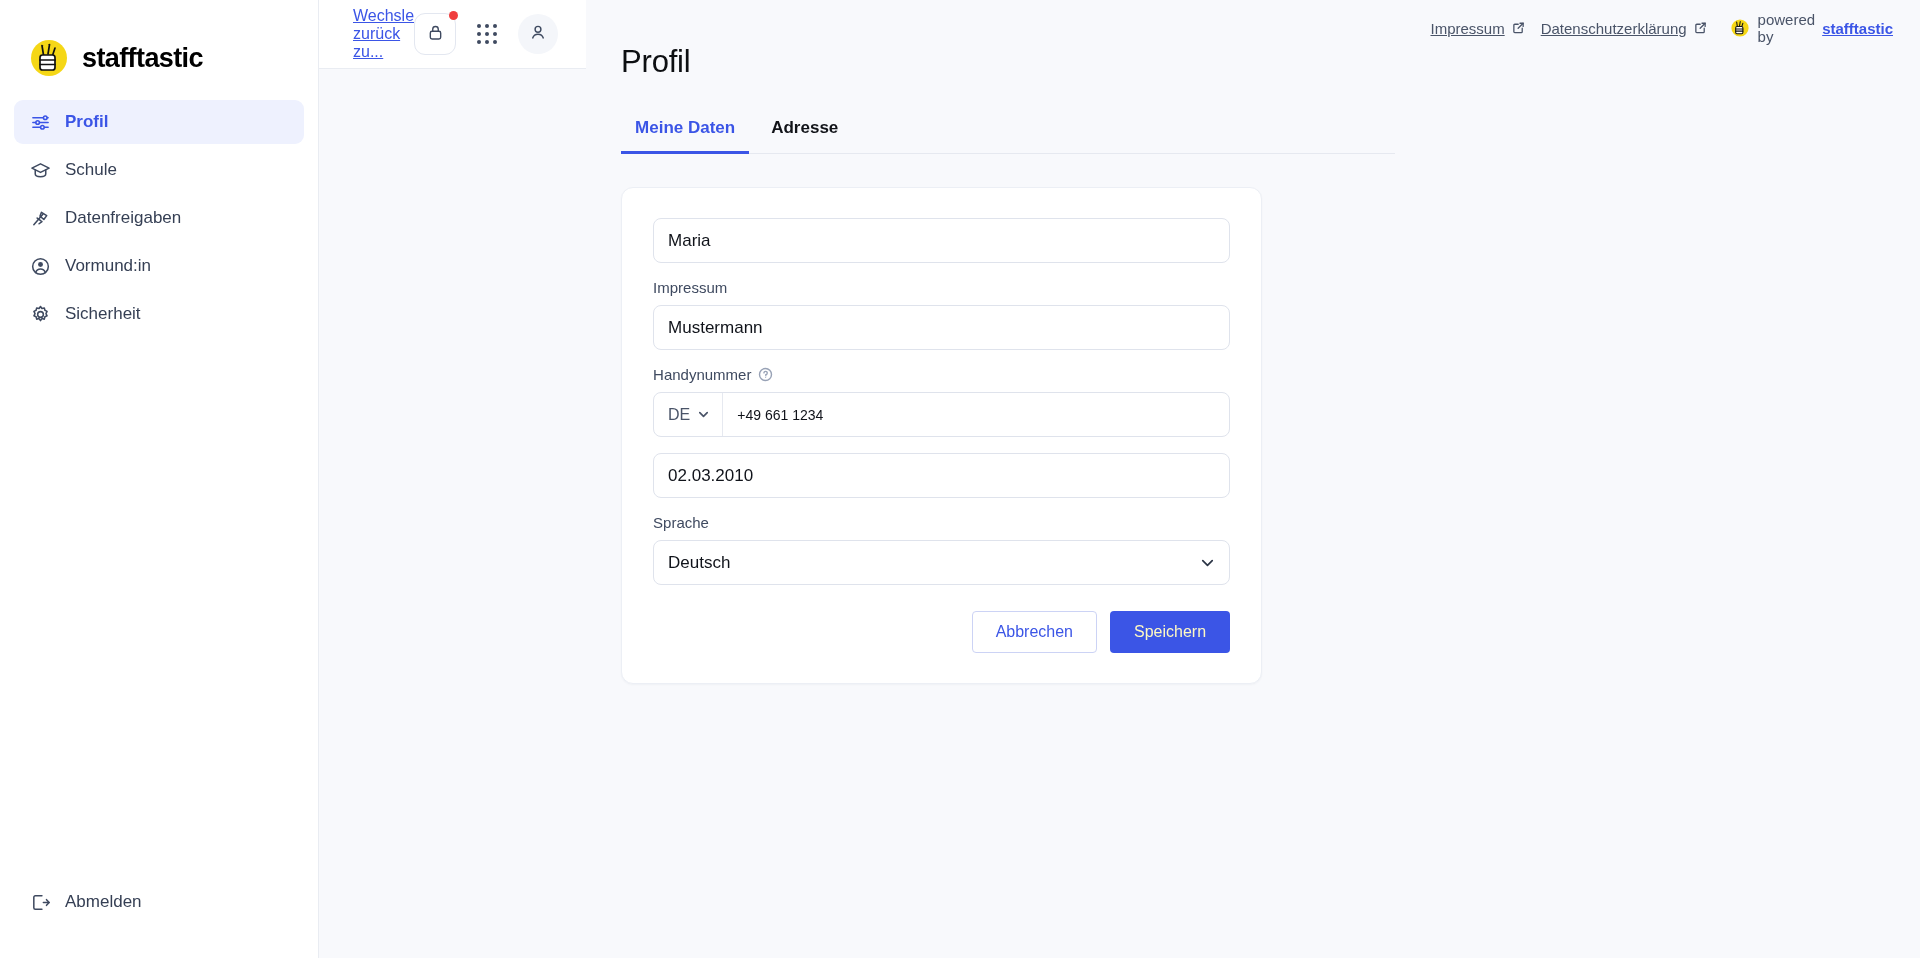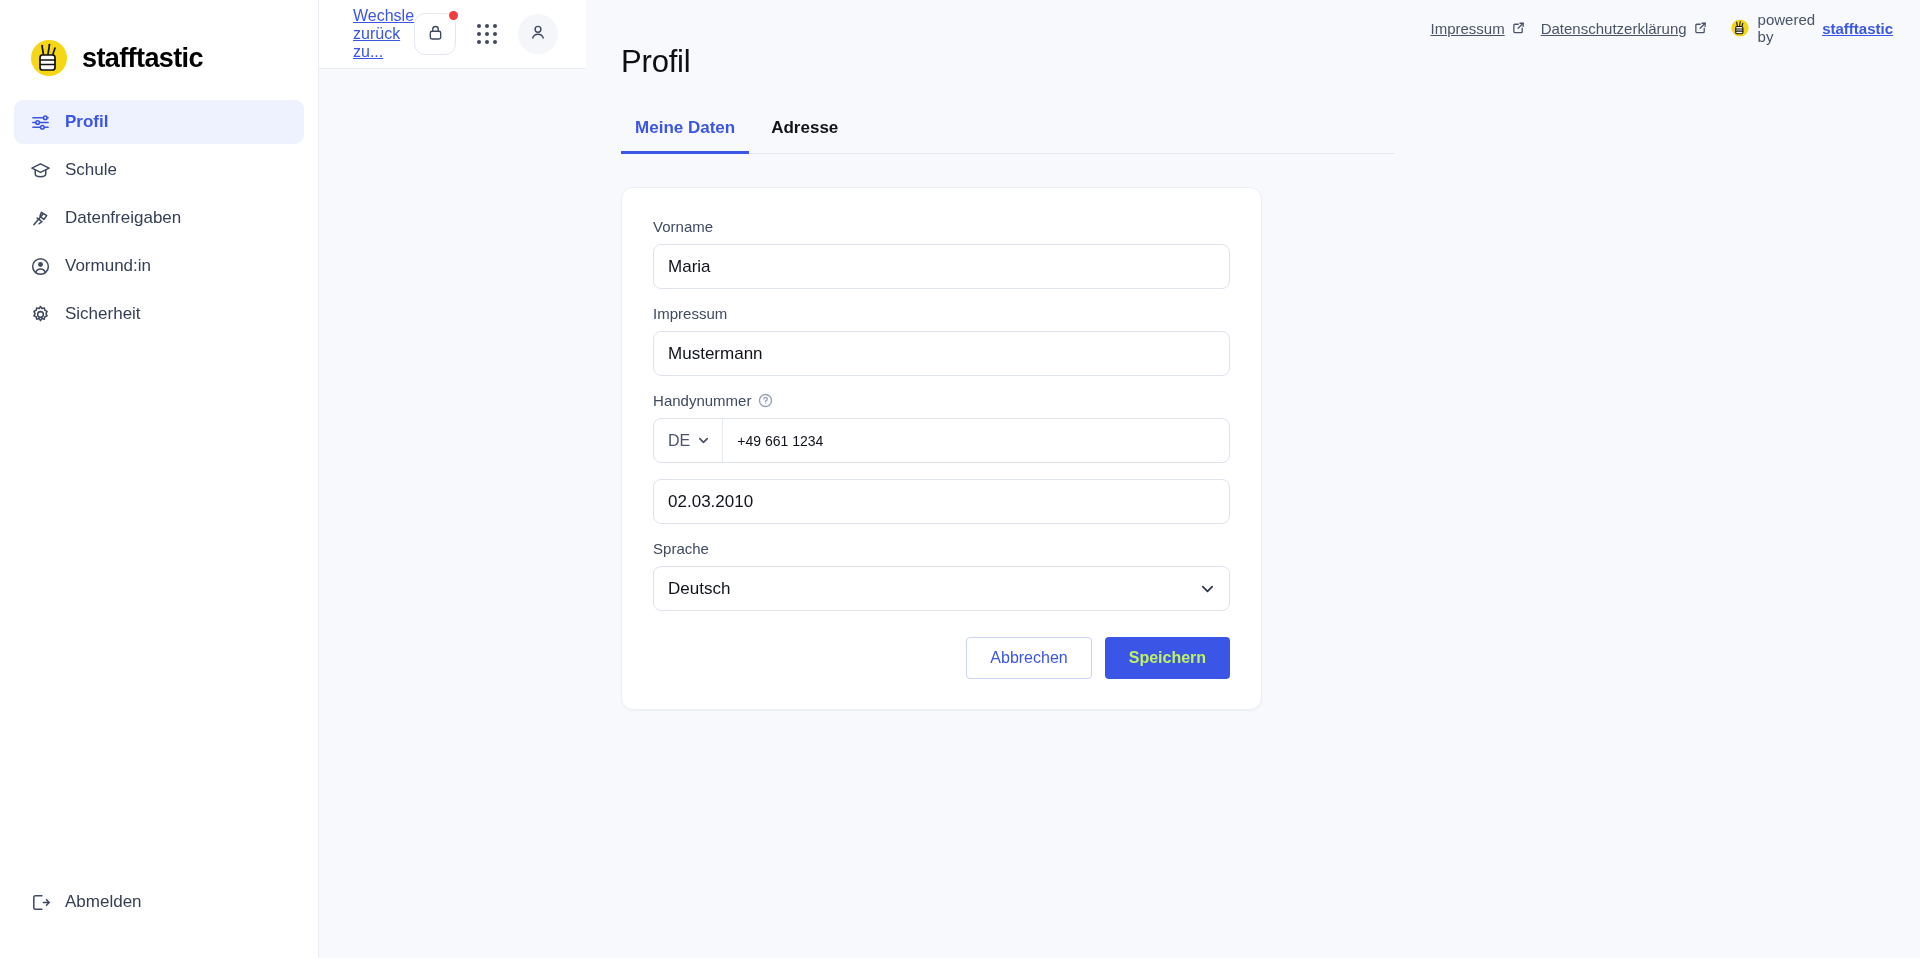--- a/index.html
+++ b/index.html
@@ -150,21 +150,21 @@
   .chev-lg svg { stroke: #2b3445; fill: none; stroke-width: 1.8;
     stroke-linecap: round; stroke-linejoin: round; }
 
   .actions { display: flex; justify-content: flex-end; gap: 13px; margin-top: 26px; }
   .btn {
     height: 42px; border-radius: 4px; font-size: 16px;
     display: flex; align-items: center; justify-content: center;
     padding: 0 23px; cursor: pointer; border: 1px solid transparent;
   }
   .btn-secondary { background: #ffffff; border-color: #ccd3f5; color: #3b55e6; }
-  .btn-primary { background: #3b55e6; color: #bef264; font-weight: bold; }
+  .btn-primary { background: #3b55e6; color: #fef9c3; }
 
   
   .footer {
     height: 56px; flex: 0 0 56px;
     display: flex; align-items: center; justify-content: flex-start;
     gap: 16px; padding-right: 27px;
     font-size: 15px; color: #4a5468;
   }
   .flink { display: inline-flex; align-items: center; gap: 7px;
     color: #4a5468; text-decoration: underline; cursor: pointer; }
@@ -311,21 +311,20 @@
     <h1 class="page-title">Profil</h1>
 
     <div class="tabs">
       <div class="tab active">Meine Daten</div>
       <div class="tab">Adresse</div>
     </div>
 
     <div class="card">
 
       <div class="field">
-        <div class="flabel">Vorname</div>
         <div class="input">Maria</div>
       </div>
 
       <div class="field">
         <div class="flabel">Impressum</div>
         <div class="input">Mustermann</div>
       </div>
 
       <div class="field">
         <div class="flabel">

